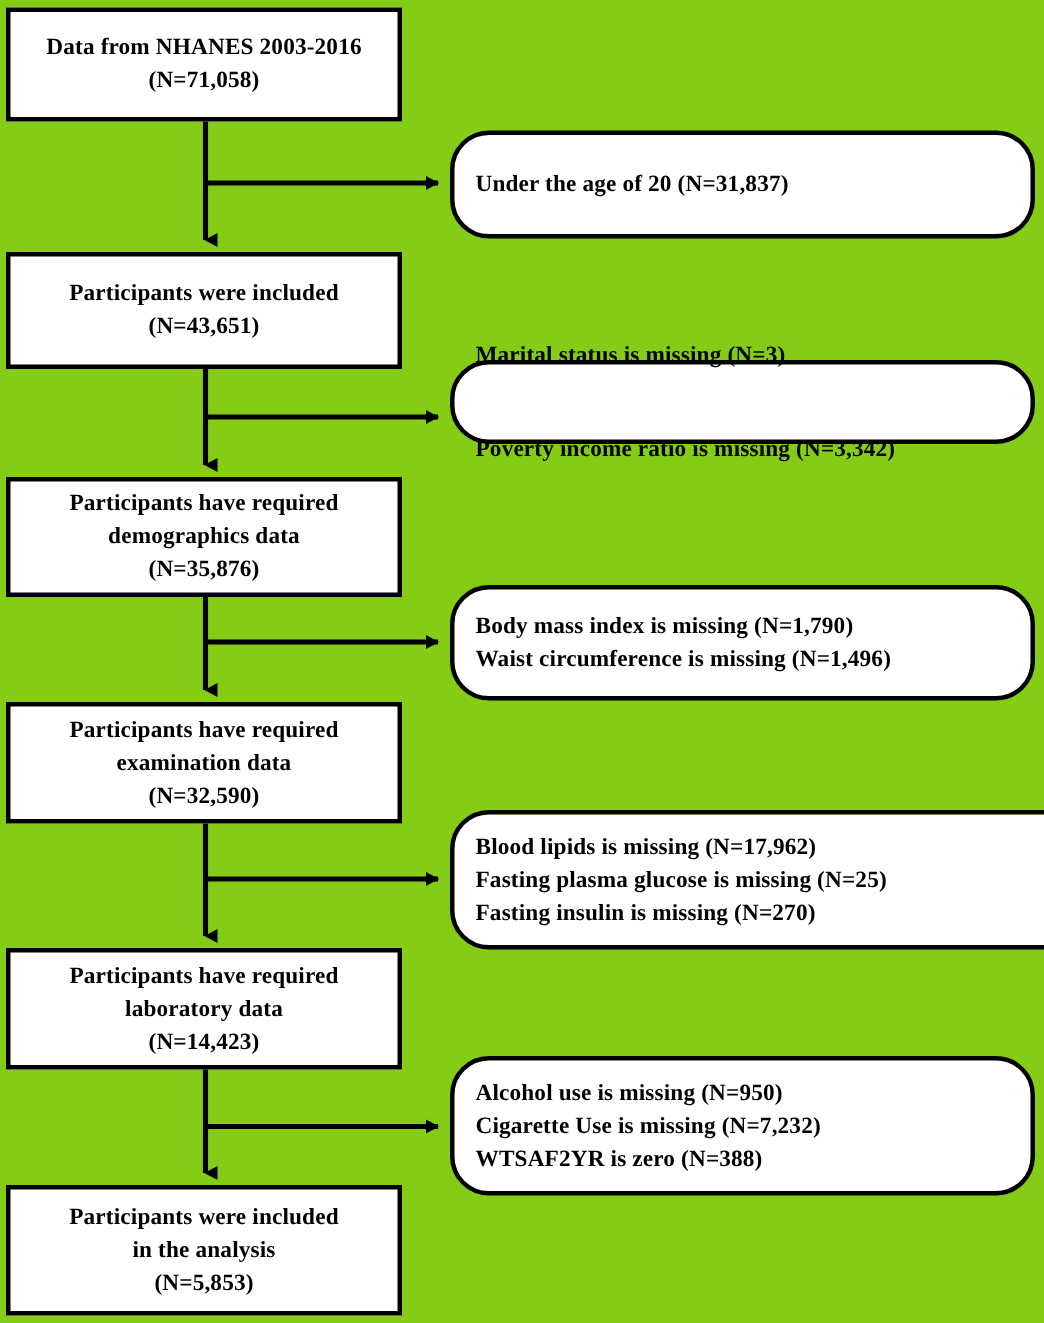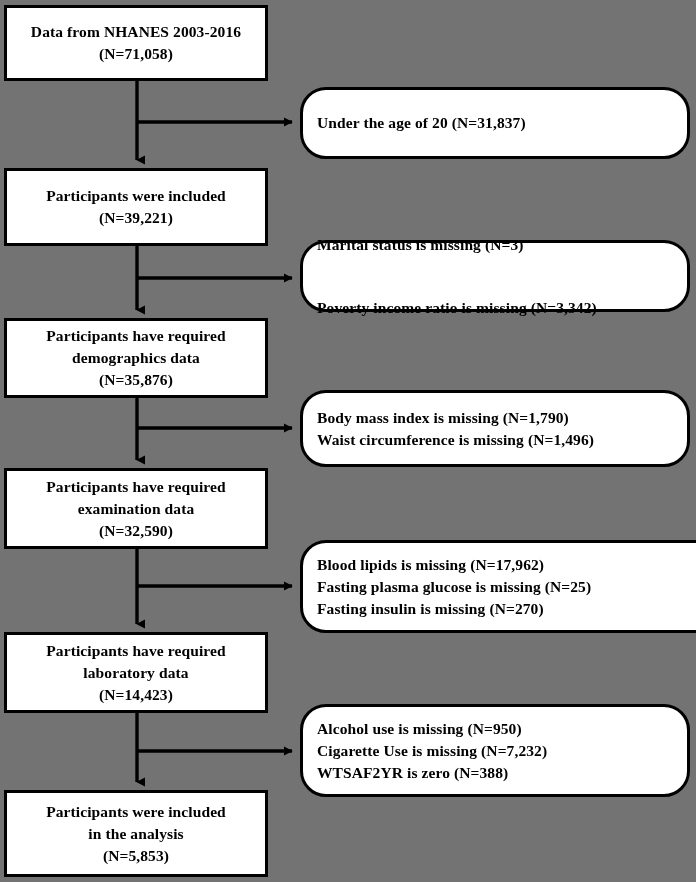--- a/index.html
+++ b/index.html
@@ -7,21 +7,21 @@
     padding: 0;
     background: #ffffff;
   }
   body {
     font-family: "Liberation Serif", "DejaVu Serif", serif;
   }
   #flowchart-root {
     position: relative;
     width: 696px;
     height: 882px;
-    background: #737373;
+    background: #84cc16;
     overflow: hidden;
   }
   svg.connectors {
     position: absolute;
     left: 0;
     top: 0;
     width: 696px;
     height: 882px;
     pointer-events: none;
   }
@@ -96,21 +96,21 @@
     </g>
   </svg>
 
   <div class="node main" style="left:4px; top:5px; width:264px; height:76px;">
     <span class="line">Data from NHANES 2003-2016</span>
     <span class="line">(N=71,058)</span>
   </div>
 
   <div class="node main" style="left:4px; top:168px; width:264px; height:78px;">
     <span class="line">Participants were included</span>
-    <span class="line">(N=39,221)</span>
+    <span class="line">(N=43,651)</span>
   </div>
 
   <div class="node main" style="left:4px; top:318px; width:264px; height:80px;">
     <span class="line">Participants have required</span>
     <span class="line">demographics data</span>
     <span class="line">(N=35,876)</span>
   </div>
 
   <div class="node main" style="left:4px; top:468px; width:264px; height:81px;">
     <span class="line">Participants have required</span>
@@ -127,21 +127,21 @@
   <div class="node main" style="left:4px; top:790px; width:264px; height:87px;">
     <span class="line">Participants were included</span>
     <span class="line">in the analysis</span>
     <span class="line">(N=5,853)</span>
   </div>
 
   <div class="node excl" style="left:300px; top:87px; width:390px; height:72px;">
     <span class="line">Under the age of 20 (N=31,837)</span>
   </div>
 
-  <div class="node excl" style="left:300px; top:240px; width:390px; height:72px;gap:41px;">
+  <div class="node excl" style="left:300px; top:240px; width:390px; height:56px;gap:41px;">
     <span class="line">Marital status is missing (N=3)</span>
     <span class="line">Poverty income ratio is missing (N=3,342)</span>
   </div>
 
   <div class="node excl" style="left:300px; top:390px; width:390px; height:77px;text-align:center;">
     <span class="line">Body mass index is missing (N=1,790)</span>
     <span class="line">Waist circumference is missing (N=1,496)</span>
   </div>
 
   <div class="node excl" style="left:300px; top:540px; width:430px; height:93px;">

